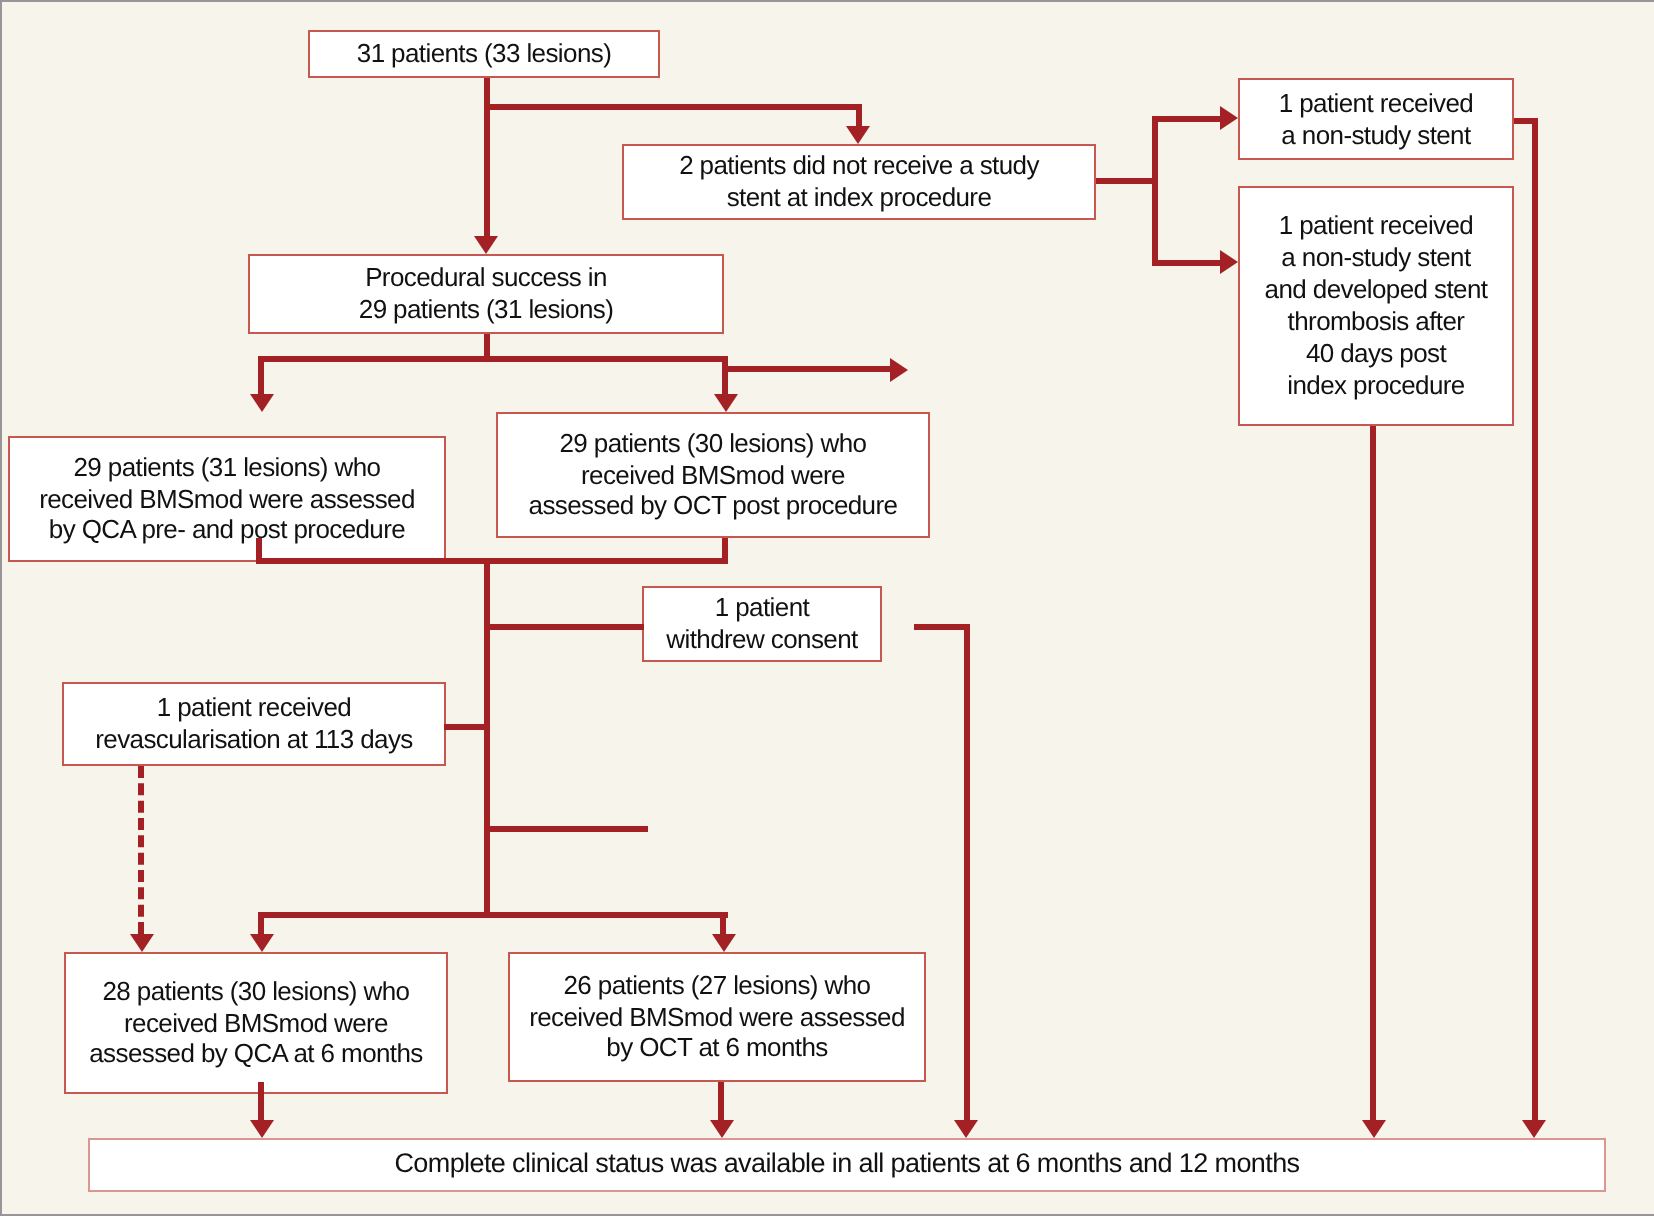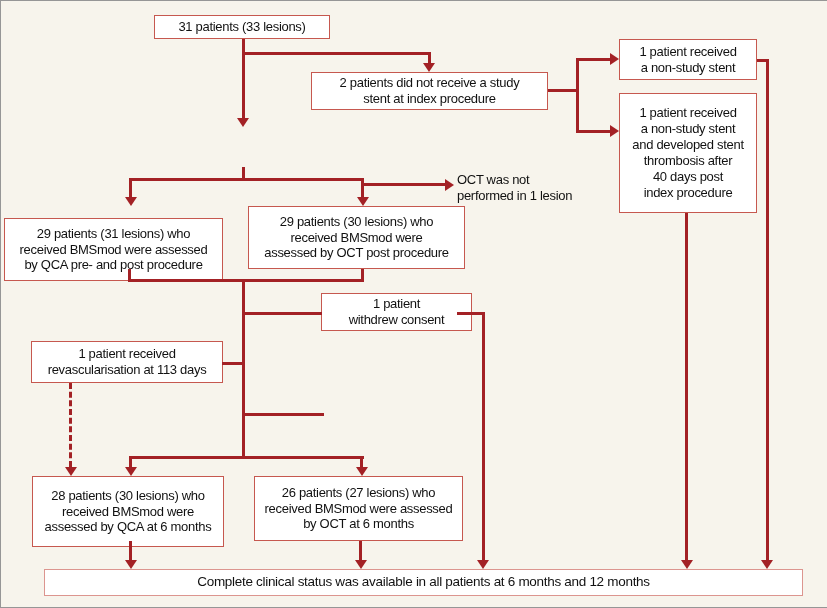--- a/index.html
+++ b/index.html
@@ -60,33 +60,33 @@
   <div class="fbox" style="left:618px;top:38px;width:138px;height:41px">1 patient received
 a non-study stent</div>
 
   <div class="fbox" style="left:618px;top:92px;width:138px;height:120px">1 patient received
 a non-study stent
 and developed stent
 thrombosis after
 40 days post
 index procedure</div>
 
+  <div class="fbox" style="left:123px;top:126px;width:238px;height:40px">Procedural success in
+29 patients (31 lesions)</div>
 
-  <div class="note" style="left:456px;top:171px;width:130px">OCT was not
-performed in 1 lesion</div>
 
   <div class="fbox" style="left:3px;top:217px;width:219px;height:63px">29 patients (31 lesions) who
 received BMSmod were assessed
 by QCA pre- and post procedure</div>
 
   <div class="fbox" style="left:247px;top:205px;width:217px;height:63px">29 patients (30 lesions) who
 received BMSmod were
 assessed by OCT post procedure</div>
 
-  <div class="fbox" style="left:320px;top:292px;width:151px;height:38px">1 patient
+  <div class="fbox" style="left:320px;top:292px;width:120px;height:38px">1 patient
 withdrew consent</div>
 
   <div class="fbox" style="left:30px;top:340px;width:192px;height:42px">1 patient received
 revascularisation at 113 days</div>
 
 
   <div class="fbox" style="left:31px;top:475px;width:192px;height:71px">28 patients (30 lesions) who
 received BMSmod were
 assessed by QCA at 6 months</div>
 

